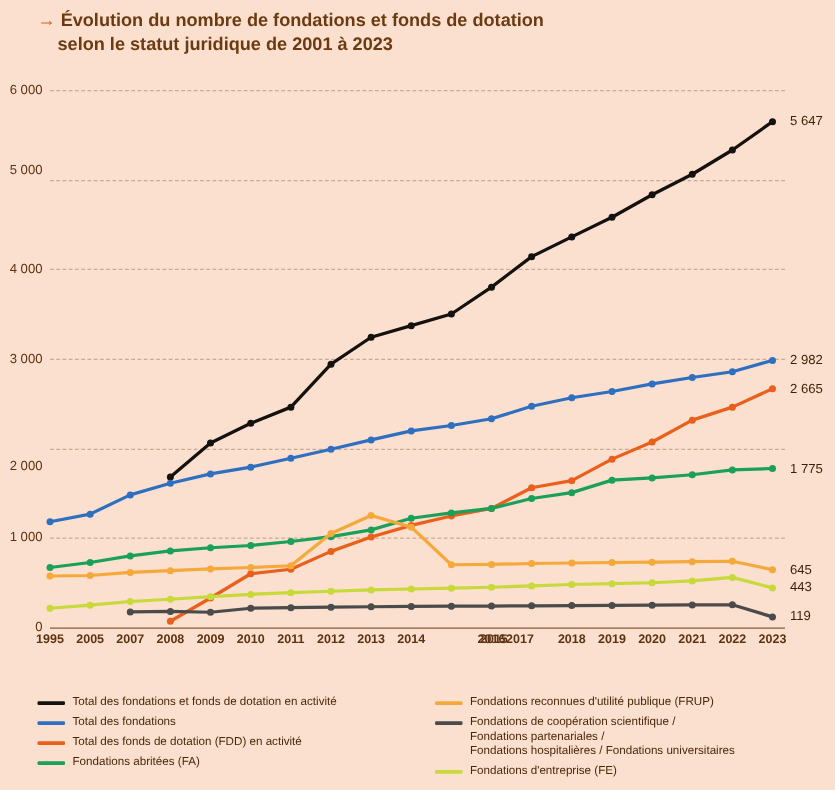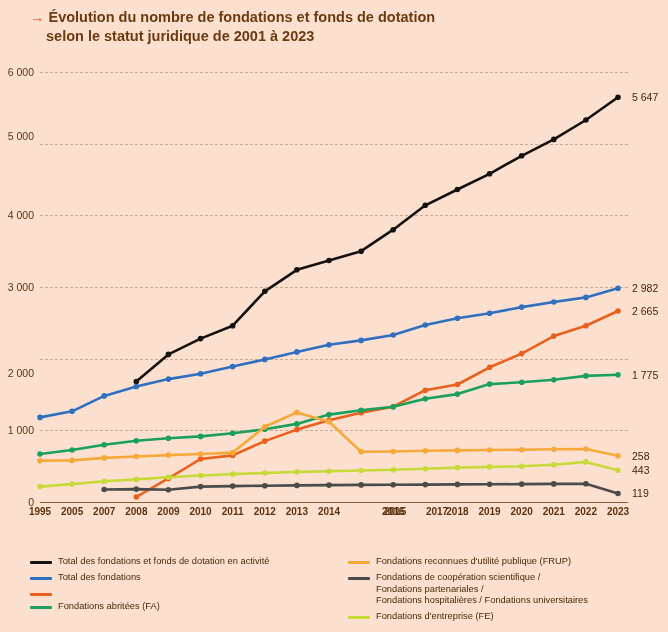--- a/index.html
+++ b/index.html
@@ -78,21 +78,21 @@
     <div class="xlab" style="left: 64.2222px;">2007</div>
     <div class="xlab" style="left: 96.3333px;">2008</div>
     <div class="xlab" style="left: 128.444px;">2009</div>
     <div class="xlab" style="left: 160.556px;">2010</div>
     <div class="xlab" style="left: 192.667px;">2011</div>
     <div class="xlab" style="left: 224.778px;">2012</div>
     <div class="xlab" style="left: 256.889px;">2013</div>
     <div class="xlab" style="left: 289px;">2014</div>
     <div class="xlab" style="left: 321.111px; margin-left: 34px;">2015</div>
     <div class="xlab" style="left: 353.222px;">2016</div>
-    <div class="xlab" style="left: 397px;">2017</div>
+    <div class="xlab" style="left: 376px;">2017</div>
     <div class="xlab" style="left: 417.444px;">2018</div>
     <div class="xlab" style="left: 449.556px;">2019</div>
     <div class="xlab" style="left: 481.667px;">2020</div>
     <div class="xlab" style="left: 513.778px;">2021</div>
     <div class="xlab" style="left: 545.889px;">2022</div>
     <div class="xlab" style="left: 578px;">2023</div>
     <svg class="lines" viewBox="0 0 588 430">
       <polyline points="96.3,309.6 128.4,282.4 160.6,266.6 192.7,253.7 224.8,219.3 256.9,197.8 289.0,188.5 321.1,179.2 353.2,157.7 385.3,133.3 417.4,117.5 449.6,101.8 481.7,83.8 513.8,67.4 545.9,48.0 578.0,25.3" fill="none" stroke="#14110f" stroke-width="2.6" stroke-linejoin="round"></polyline>
       <circle cx="96.3" cy="309.6" r="2.8" fill="#14110f"></circle>
       <circle cx="128.4" cy="282.4" r="2.8" fill="#14110f"></circle>
@@ -223,37 +223,38 @@
       <circle cx="449.6" cy="412.3" r="2.8" fill="#4b4b4b"></circle>
       <circle cx="481.7" cy="412.1" r="2.8" fill="#4b4b4b"></circle>
       <circle cx="513.8" cy="411.9" r="2.8" fill="#4b4b4b"></circle>
       <circle cx="545.9" cy="411.8" r="2.8" fill="#4b4b4b"></circle>
       <circle cx="578.0" cy="421.5" r="2.8" fill="#4b4b4b"></circle>
     </svg>
     <div class="endlab" style="top: 25.2983px;">5 647</div>
     <div class="endlab" style="top: 216.29px;">2 982</div>
     <div class="endlab" style="top: 239.008px;">2 665</div>
     <div class="endlab" style="top: 302.792px;">1 775</div>
-    <div class="endlab" style="top: 383.775px;">258</div>
+    <div class="endlab" style="top: 383.775px;">645</div>
     <div class="endlab" style="top: 398.252px;">443</div>
     <div class="endlab" style="top: 421.472px;">119</div>
   </div>
 
 <div id="legend">
   <div class="lgcol a">
       <div class="lgitem">
         <span class="swatch" style="background: rgb(20, 17, 15);"></span>
         <span class="lgtext">Total des fondations et fonds de dotation en activité</span>
       </div>
       <div class="lgitem">
         <span class="swatch" style="background: rgb(47, 111, 192);"></span>
         <span class="lgtext">Total des fondations</span>
       </div>
       <div class="lgitem">
         <span class="swatch" style="background: rgb(232, 96, 28);"></span>
+        <span class="lgtext">Total des fonds de dotation (FDD) en activité</span>
       </div>
       <div class="lgitem">
         <span class="swatch" style="background: rgb(26, 160, 90);"></span>
         <span class="lgtext">Fondations abritées (FA)</span>
       </div>
     </div>
   <div class="lgcol b">
       <div class="lgitem">
         <span class="swatch" style="background: rgb(246, 169, 59);"></span>
         <span class="lgtext">Fondations reconnues d'utilité publique (FRUP)</span>

